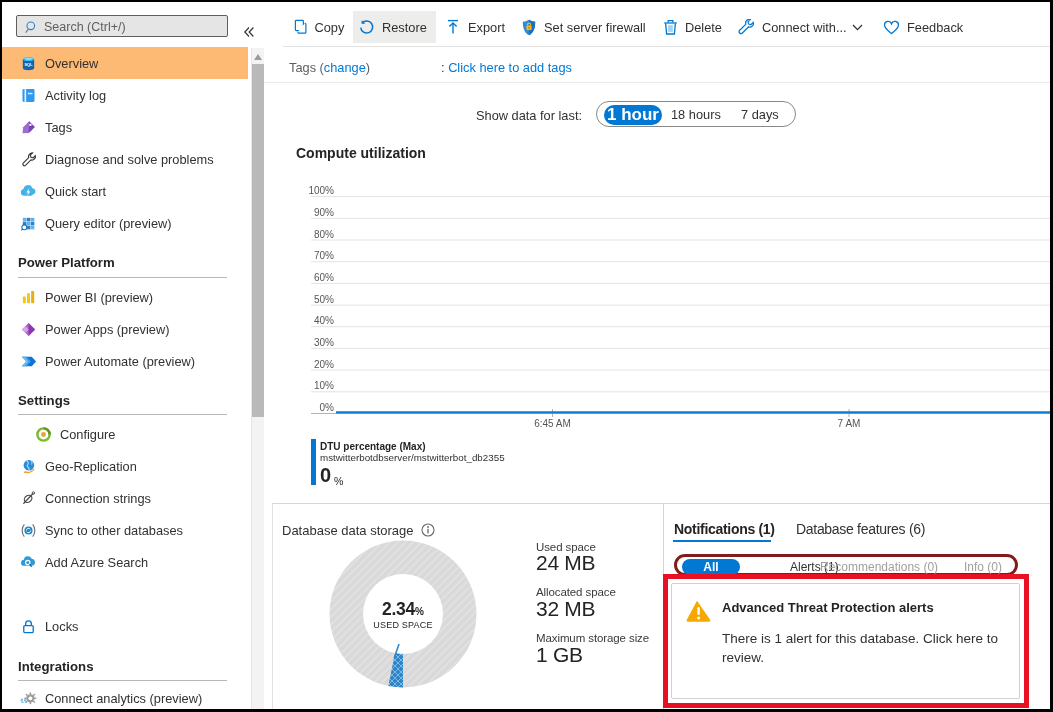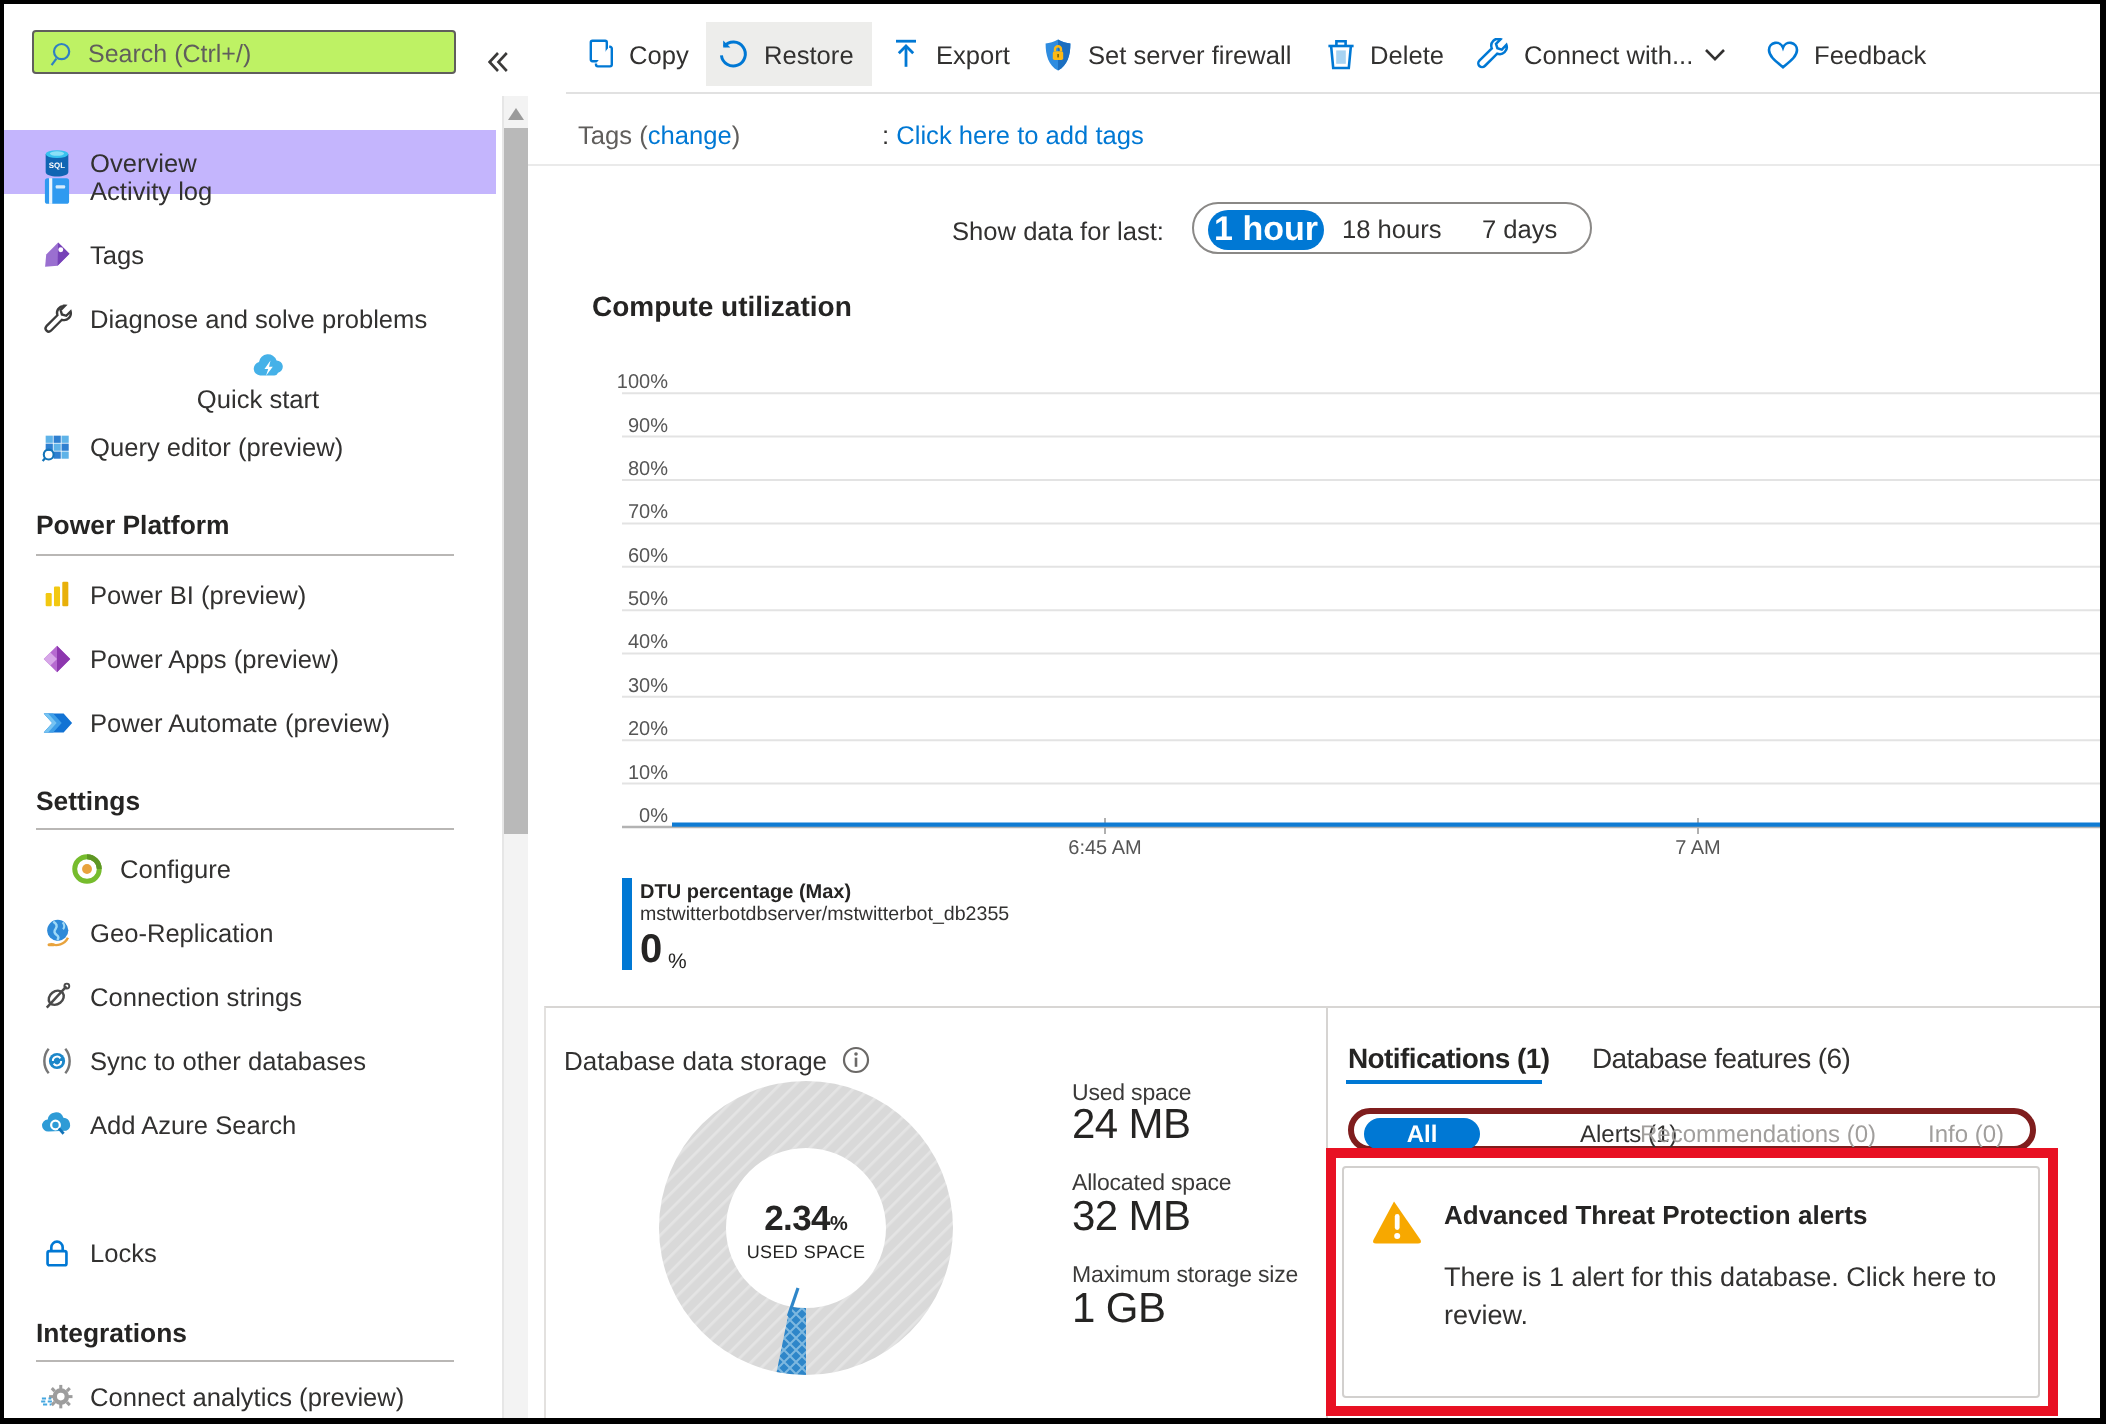--- a/index.html
+++ b/index.html
@@ -2,21 +2,21 @@
 <html><head>
 <meta charset="utf-8">
 <style>
 * { margin:0; padding:0; box-sizing:border-box; }
 html,body { width:1053px; height:712px; overflow:hidden; }
 body { font-family:"Liberation Sans", sans-serif; background:#000; position:relative; }
 #frame { position:absolute; left:2px; top:2px; width:1048px; height:707px; background:#fff; overflow:hidden; }
 .abs { position:absolute; }
 
 #sidebar { position:absolute; left:0; top:0; width:262px; height:707px; background:#fff; }
-#searchbox { position:absolute; left:14px; top:13px; width:212px; height:22px; border:1px solid #605e5c; border-radius:2px; background:#bef264; }
+#searchbox { position:absolute; left:14px; top:13px; width:212px; height:22px; border:1px solid #605e5c; border-radius:2px; background:#e5e5e5; }
 #searchbox .ph { position:absolute; left:27px; top:3.5px; font-size:12.5px; color:#605e5c; }
 #collapse { position:absolute; left:242px; top:21px; }
 .mrow { position:absolute; left:0; width:246px; height:32px; display:flex; align-items:center; }
 .mrow .ic { width:17px; height:17px; margin-left:18px; flex:none; }
 .mrow .lbl { margin-left:8px; font-size:12.8px; color:#323130; white-space:nowrap; }
 .mhead { position:absolute; left:16px; font-size:13.2px; font-weight:bold; color:#252423; }
 .mrule { position:absolute; left:16px; width:209px; height:1px; background:#b9b7b5; }
 
 #sb-track { position:absolute; left:249px; top:46px; width:13.5px; height:661px; background:#f3f3f3; border-left:0.5px solid #e6e6e6; }
 #sb-thumb { position:absolute; left:249.5px; top:62px; width:12.5px; height:353px; background:#b9b9b9; }
@@ -82,21 +82,21 @@
     <div id="searchbox">
       <svg class="abs" style="left:8px;top:5px" width="13" height="13" viewBox="0 0 13 13">
           <circle cx="5.8" cy="4.8" r="3.8" fill="none" stroke="#2f80c3" stroke-width="1.1"></circle>
           <line x1="3.2" y1="8.3" x2="0.8" y2="11.6" stroke="#2f80c3" stroke-width="1.1"></line>
         </svg>
       <span class="ph">Search (Ctrl+/)</span>
     </div>
     <div id="collapse"><svg width="10" height="10" viewBox="0 0 10 10">
           <path d="M5 0.5 L0.8 5 L5 9.5 M9.4 0.5 L5.2 5 L9.4 9.5" fill="none" stroke="#3b3a39" stroke-width="1.3"></path>
         </svg></div>
-    <div class="mrow" style="top:63px;background:#c4b5fd;">
+    <div class="mrow" style="top:45px;background:#fdba74;">
         <svg class="ic" viewBox="0 0 18 18">
           <path d="M3 4.3 v9.4 c0 1.5 2.7 2.4 6 2.4 s6-0.9 6-2.4 V4.3 Z" fill="#1065b3"></path>
           <ellipse cx="9" cy="4.3" rx="6" ry="2.1" fill="#37c2ef"></ellipse>
           <ellipse cx="9" cy="4" rx="3.8" ry="1.2" fill="#8ae0f7"></ellipse>
           <text x="9" y="11.6" font-size="4.2" fill="#fff" text-anchor="middle" font-weight="bold" font-family="Liberation Sans">SQL</text>
         </svg>
         <span class="lbl">Overview</span>
       </div>
     <div class="mrow" style="top:77px;">
         <svg class="ic" viewBox="0 0 18 18">
@@ -113,21 +113,21 @@
           <circle cx="11" cy="6.2" r="1.3" fill="#fff"></circle>
         </svg>
         <span class="lbl">Tags</span>
       </div>
     <div class="mrow" style="top:141px;">
         <svg class="ic" viewBox="0 0 18 18">
           <path d="M12.6 2.2 a3.6 3.6 0 0 0-3.4 4.8 L3.4 12.8 a1.7 1.7 0 0 0 2.4 2.4 L11.6 9.4 a3.6 3.6 0 0 0 4.6-4.4 l-2.3 2.3-2.3-.7-.7-2.3 2.3-2.3 a3.6 3.6 0 0 0-.6 0 Z" fill="none" stroke="#3b3b3b" stroke-width="1.25"></path>
         </svg>
         <span class="lbl">Diagnose and solve problems</span>
       </div>
-    <div class="mrow" style="top:173px;flex-direction:column;">
+    <div class="mrow" style="top:173px;">
         <svg class="ic" viewBox="0 0 18 18">
           <path d="M4.3 13.5 a3.6 3.6 0 0 1-.6-7.1 a4.8 4.8 0 0 1 9.3-.9 a3.3 3.3 0 0 1 .8 6.5 q-0.6 1.5-2 1.5 Z" fill="#45b1e8"></path>
           <path d="M9.8 5.5 L6.6 10 h2 l-1.2 3.6 L11 8.9 H9 Z" fill="#fff"></path>
         </svg>
         <span class="lbl">Quick start</span>
       </div>
     <div class="mrow" style="top:205px;">
         <svg class="ic" viewBox="0 0 18 18">
           <g>
             <rect x="3" y="3" width="3.8" height="3.8" fill="#5fb3e8"></rect>

